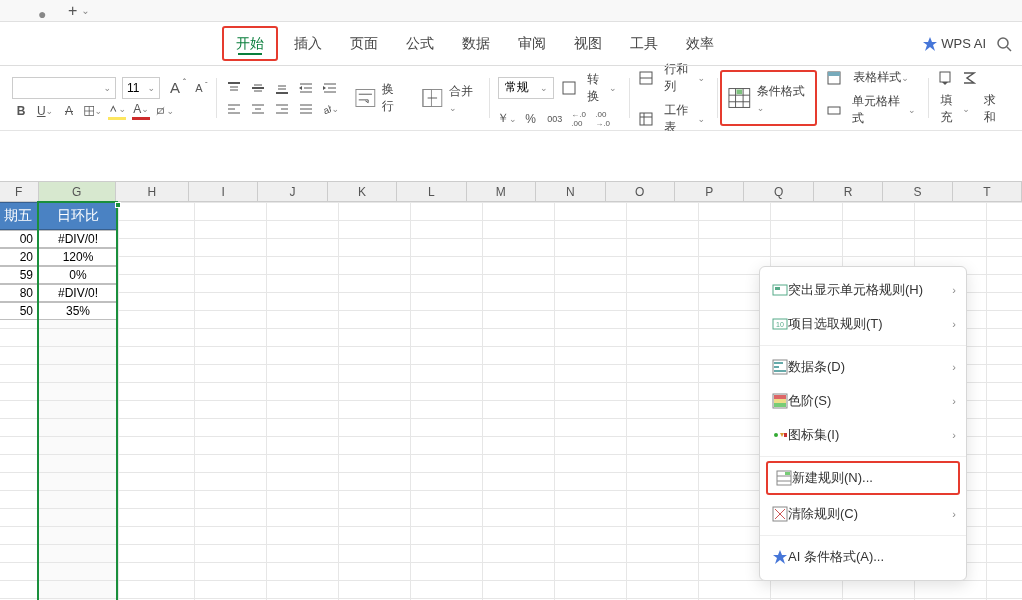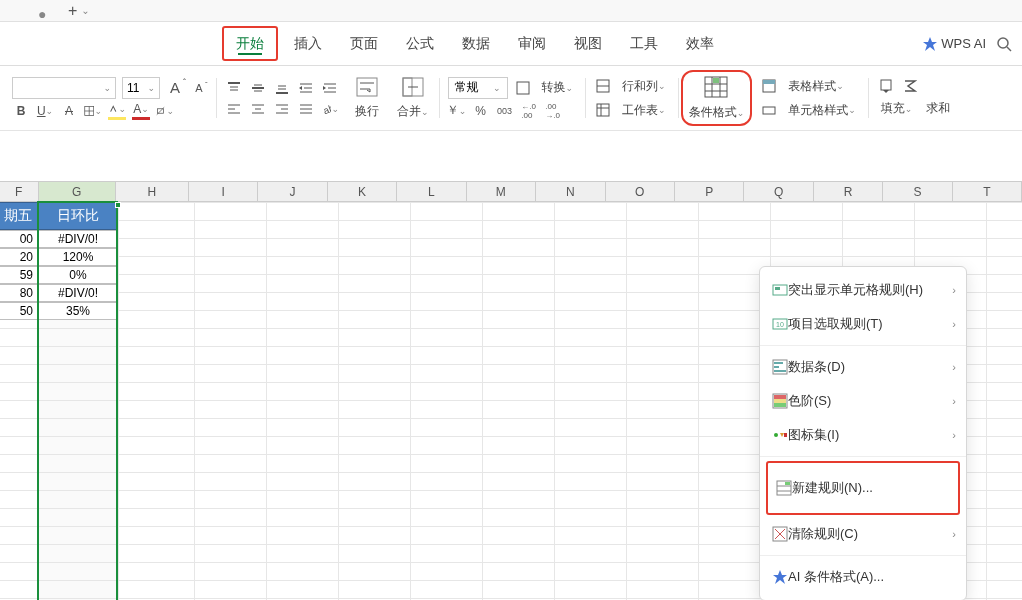--- a/index.html
+++ b/index.html
@@ -111,32 +111,31 @@
     width: 1px; height: 40px; background: #e3e3e3;
   }
   .rrow { display: flex; align-items: center; gap: 6px; }
   .ribbon-btn {
     display: flex; align-items: center;
     padding: 2px 4px;
     font-size: 12px;
     color: #444;
   }
   .big-btn {
-    display:flex; flex-direction:column; align-items:center;
+    display:flex; align-items:center;
     justify-content:center;
     padding: 4px 8px;
     gap: 6px;
     font-size: 12px;
     color: #444;
     height:56px;
   }
   .highlighted-red {
     border: 2px solid #e63b2e;
-    border-radius: 12px;
-    font-family: Liberation Serif, serif;
+    border-radius: 3px;
   }
   .font-size-box {
     width: 38px; height: 22px; border: 1px solid #ccc;
     display:flex; align-items:center; justify-content:space-between;
     padding: 0 4px;
     font-size: 12px;
   }
   .font-name-box {
     width: 104px; height: 22px; border: 1px solid #ccc;
     display:flex; align-items:center; justify-content:flex-end;
@@ -251,21 +250,21 @@
     position:absolute; right:10px;
     color:#888; font-size:11px;
   }
   .menu-sep {
     height:1px; background:#eee; margin:4px 0;
   }
   .menu-item.highlighted-red-box {
     border:2px solid #e63b2e;
     border-radius:3px;
     margin:2px 6px;
-    padding:16px 8px;
+    padding:6px 8px;
     text-align:center;
   }
   .menu-icon {
     width:16px; height:16px; display:inline-flex; align-items:center; justify-content:center;
     color:#5a7;
   }
 
   svg { display:block; }
 </style>
 </head>

